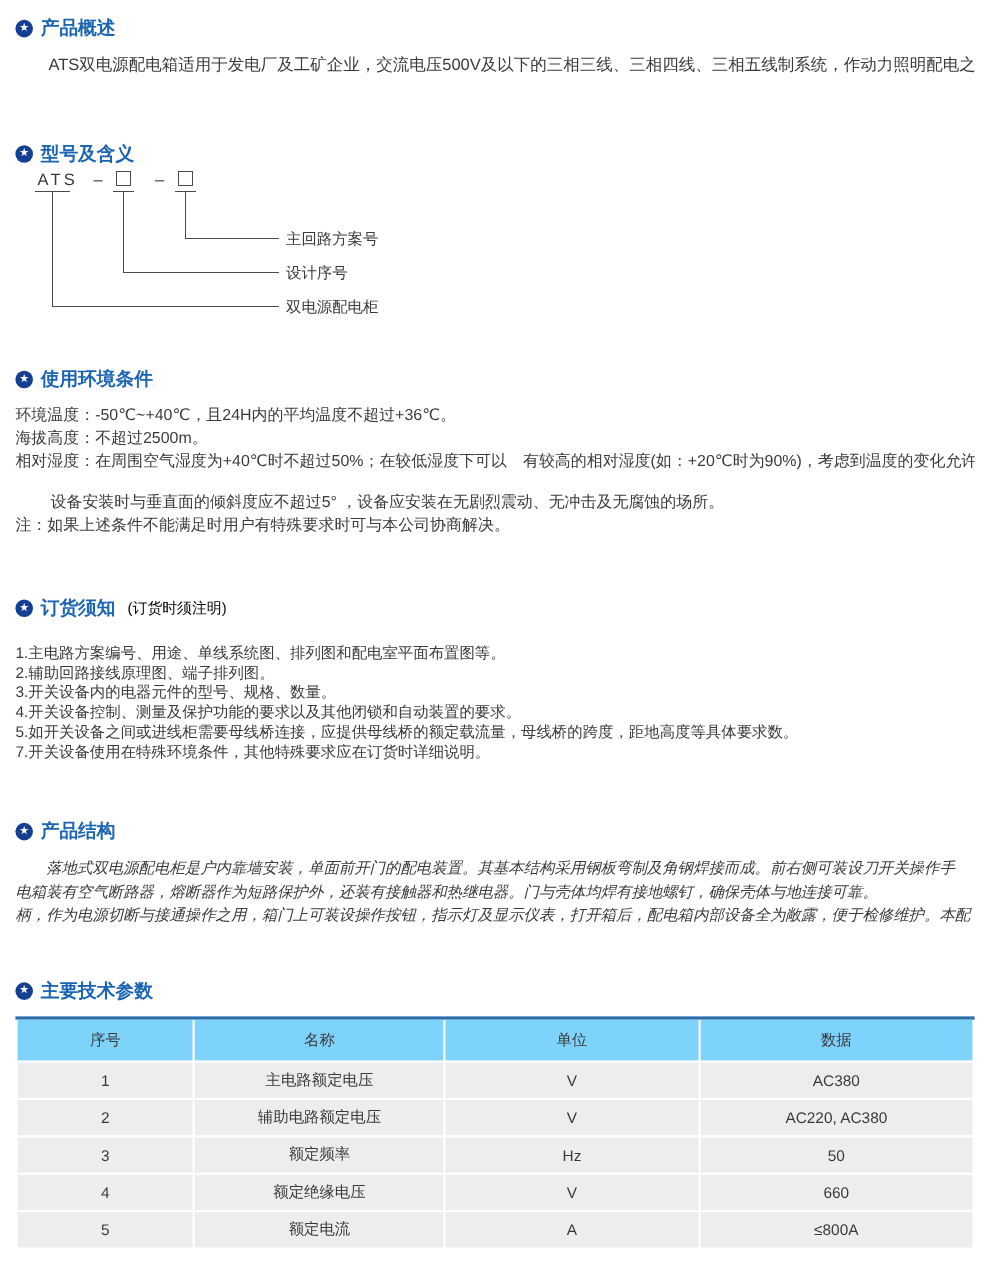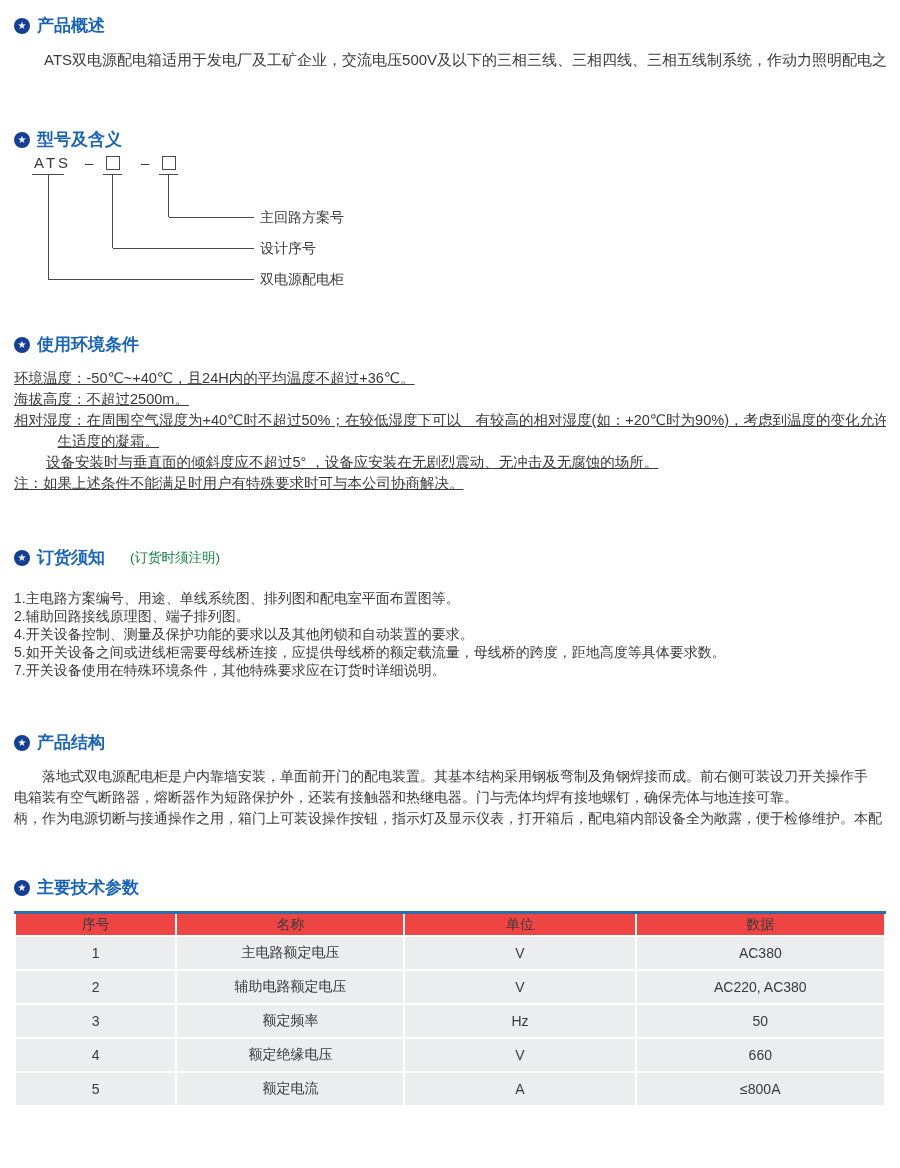--- a/index.html
+++ b/index.html
@@ -19,68 +19,68 @@
     font-size: 17px; font-weight: bold; color: #1a64b4;
     white-space: nowrap;
   }
   .sec-h .badge {
     width: 16px; height: 16px; border-radius: 50%;
     background: #143f92; color: #ffffff;
     display: inline-flex; align-items: center; justify-content: center;
     font-size: 10px; line-height: 1; flex: 0 0 auto;
   }
   .sec-h .sub {
-    font-size: 13.5px; font-weight: normal; color: #15803d; margin-left: 18px; text-align: right;
+    font-size: 13.5px; font-weight: normal; color: #000000; margin-left: 4px; text-align: right;
   }
 
   .line { white-space: nowrap; overflow: hidden; }
 
   
   .overview-para { margin-top: 12px; font-size: 15px; line-height: 21px; }
   .indent-2em { padding-left: 2em; }
   .indent-3em { padding-left: 3em; }
-  .indent-22 { padding-left: 2.2em; }
+  .indent-22 { padding-left: 2.2em; margin-top: 16px; }
 
   
   #sec-overview   { margin-top: 14px; }
   #sec-model      { margin-top: 58px; }
   #sec-environment{ margin-top: 34px; }
   #sec-ordering   { margin-top: 52px; }
   #sec-structure  { margin-top: 52px; }
   #sec-parameters { margin-top: 47px; }
 
   
   .model-diagram { margin-top: 2px; display: block; }
   .model-diagram text { fill: #3a3a3a; }
   .model-diagram .mono { font-size: 15px; letter-spacing: 3px; }
   .model-diagram .lbl { font-size: 14px; }
   .model-diagram line, .model-diagram rect { stroke: #4a4a4a; stroke-width: 1; }
   .model-diagram rect { fill: none; }
 
   
-  .env-block { margin-top: 12px; font-size: 14.5px; line-height: 21px; text-decoration: underline; }
+  .env-block { margin-top: 12px; font-size: 14.5px; line-height: 21px; }
 
   
   .order-list { margin-top: 20px; font-size: 14px; line-height: 18px; }
 
   
-  .struct-para { margin-top: 12px; font-size: 14px; line-height: 21px; }
+  .struct-para { margin-top: 12px; font-size: 14px; line-height: 21px; font-style: italic; }
 
   
   .param-table-wrap { margin-top: 12px; border-top: 3px solid #2b6dad; }
   table.param {
     width: 100%;
     border-collapse: separate;
     border-spacing: 2px 2px;
     margin-top: -2px;
     table-layout: fixed;
   }
   table.param th {
-    background: #ef4444; font-weight: normal;
-    height: 21px; font-size: 14px; color: #3a3a3a; text-align: center;
+    background: #7dd3fc; font-weight: normal;
+    height: 37px; font-size: 14px; color: #3a3a3a; text-align: center;
   }
   table.param td {
     background: #ebedef;
     height: 32px; font-size: 14px; color: #3a3a3a; text-align: center;
   }
   .col-no   { width: 18.5%; }
   .col-name { width: 26.2%; }
   .col-unit { width: 26.6%; }
   .col-data { width: 28.7%; }
 </style>
@@ -130,35 +130,35 @@
 
   <div id="sec-environment">
     <div class="sec-h">
       <span class="badge">★</span>
       <span>使用环境条件</span>
     </div>
     <div class="env-block">
       <div class="line">环境温度：-50℃~+40℃，且24H内的平均温度不超过+36℃。</div>
       <div class="line">海拔高度：不超过2500m。</div>
       <div class="line">相对湿度：在周围空气湿度为+40℃时不超过50%；在较低湿度下可以　有较高的相对湿度(如：+20℃时为90%)，考虑到温度的变化允许产</div>
-      <div class="line indent-3em">生适度的凝霜。</div>
       <div class="line indent-22">设备安装时与垂直面的倾斜度应不超过5° ，设备应安装在无剧烈震动、无冲击及无腐蚀的场所。</div>
       <div class="line">注：如果上述条件不能满足时用户有特殊要求时可与本公司协商解决。</div>
     </div>
   </div>
 
   <div id="sec-ordering">
     <div class="sec-h">
       <span class="badge">★</span>
       <span>订货须知</span>
       <span class="sub">(订货时须注明)</span>
     </div>
     <div class="order-list">
       <div class="line">1.主电路方案编号、用途、单线系统图、排列图和配电室平面布置图等。</div>
       <div class="line">2.辅助回路接线原理图、端子排列图。</div>
+      <div class="line">3.开关设备内的电器元件的型号、规格、数量。</div>
       <div class="line">4.开关设备控制、测量及保护功能的要求以及其他闭锁和自动装置的要求。</div>
       <div class="line">5.如开关设备之间或进线柜需要母线桥连接，应提供母线桥的额定载流量，母线桥的跨度，距地高度等具体要求数。</div>
       <div class="line">7.开关设备使用在特殊环境条件，其他特殊要求应在订货时详细说明。</div>
     </div>
   </div>
 
   <div id="sec-structure">
     <div class="sec-h">
       <span class="badge">★</span>
       <span>产品结构</span>

